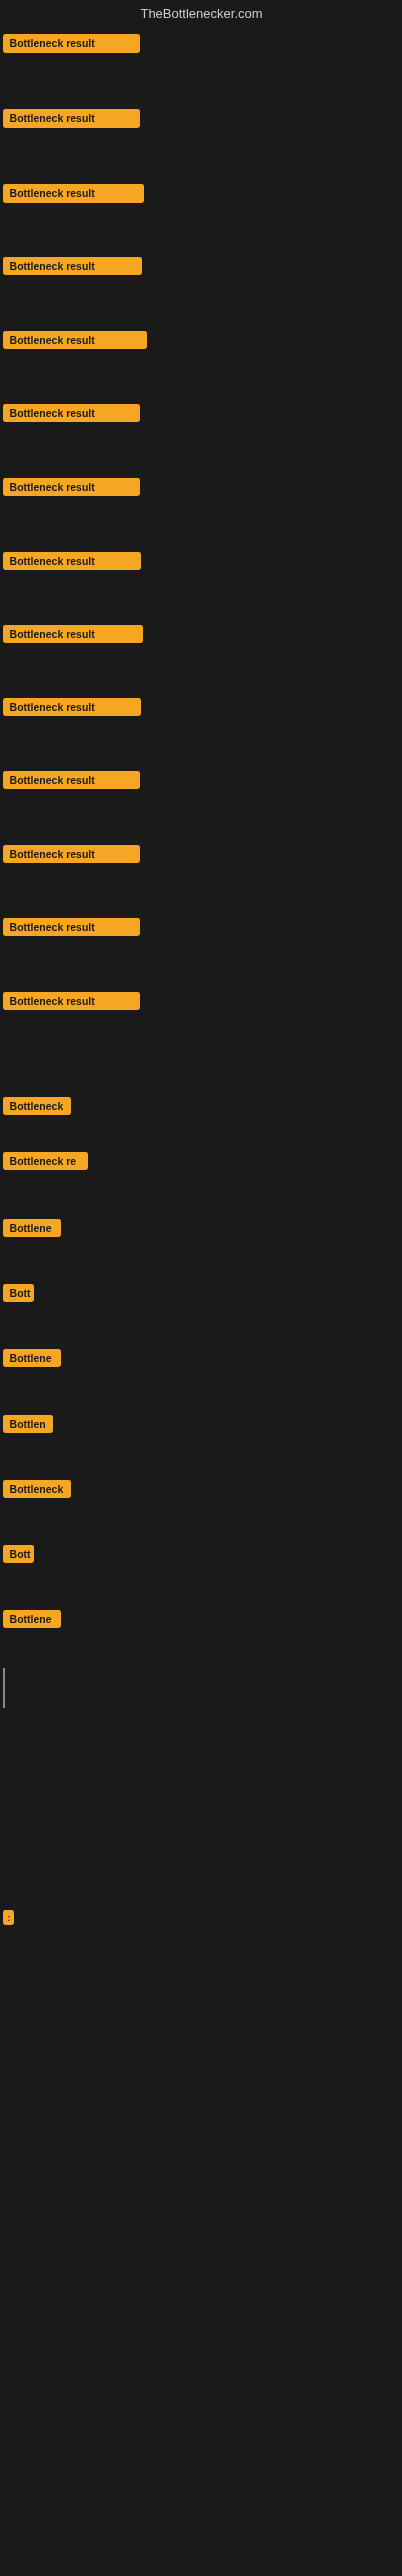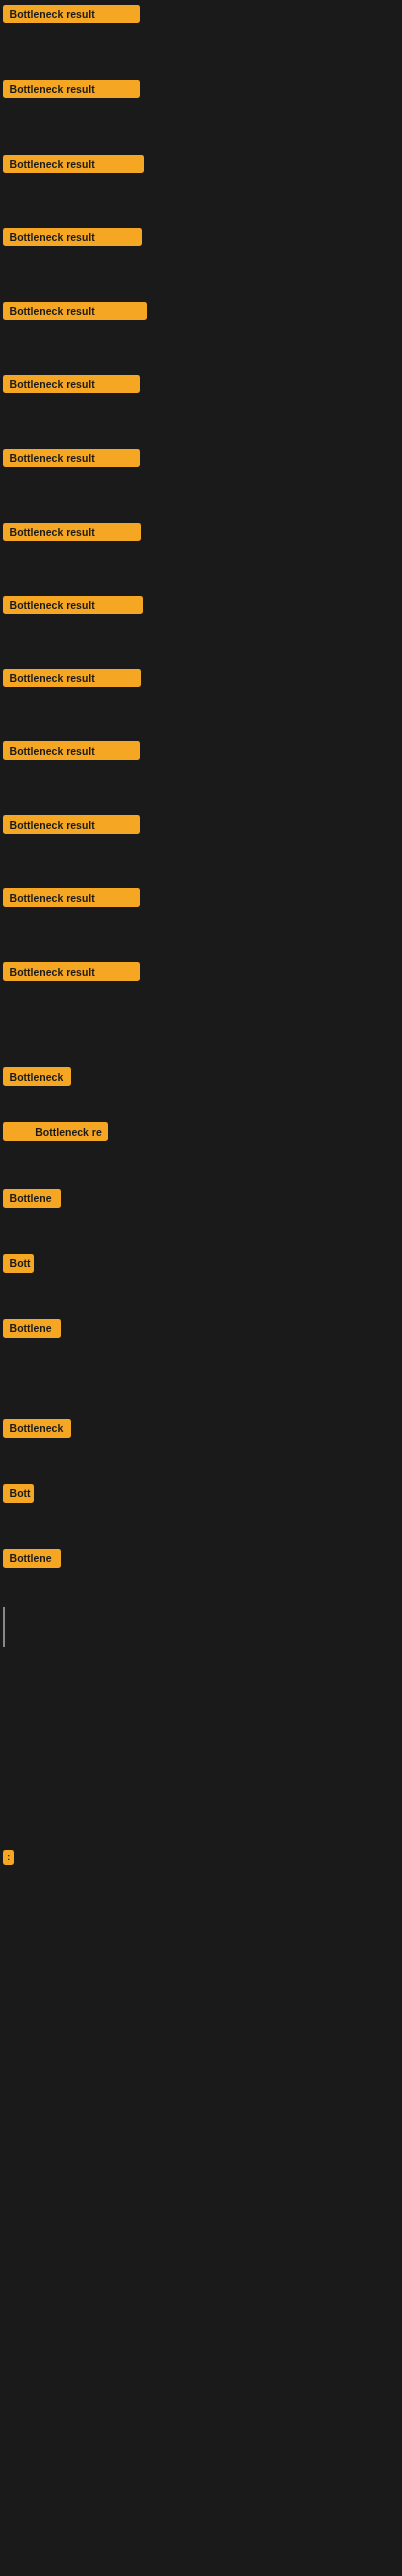--- a/index.html
+++ b/index.html
@@ -24,20 +24,23 @@
       border-radius: 2.4px;
       white-space: nowrap;
       overflow: hidden;
     }
   </style>
 </head>
 <body>
 
 <div style="width:403px; min-height:2576px; background:#1a1a1a; position:relative;">
 
+  <div style="text-align:center; color:#cccccc; font-size:13px; padding:6.4px 0 8px 0; font-weight:normal;">
+    <span>TheBottlenecker.com</span>
+  </div>
 
   <div style="margin:4.8px 0 4.8px 3.2px;">
     <span class="bottleneck-badge" style="width:137px; display:inline-block;">
       <span>Bottleneck result</span>
     </span>
   </div>
 
   <div style="height:44px;"></div>
 
   <div style="margin:4.8px 0 4.8px 3.2px;">
@@ -149,21 +152,21 @@
 
   <div style="margin:4.8px 0 4.8px 3.2px;">
     <span class="bottleneck-badge" style="width:68px; display:inline-block; overflow:hidden;">
       <span>Bottleneck</span>
     </span>
   </div>
 
   <div style="height:24px;"></div>
 
   <div style="margin:4.8px 0 4.8px 3.2px;">
-    <span class="bottleneck-badge" style="width:105px; display:inline-block; overflow:hidden;text-align:right;">
+    <span class="bottleneck-badge" style="width:85px; display:inline-block; overflow:hidden;">
       <span>Bottleneck re</span>
     </span>
   </div>
 
   <div style="height:36px;"></div>
 
   <div style="margin:4.8px 0 4.8px 3.2px;">
     <span class="bottleneck-badge" style="width:58px; display:inline-block; overflow:hidden;">
       <span>Bottlene</span>
     </span>
@@ -180,20 +183,25 @@
   <div style="height:34px;"></div>
 
   <div style="margin:4.8px 0 4.8px 3.2px;">
     <span class="bottleneck-badge" style="width:58px; display:inline-block; overflow:hidden;">
       <span>Bottlene</span>
     </span>
   </div>
 
   <div style="height:35px;"></div>
 
+  <div style="margin:4.8px 0 4.8px 3.2px;">
+    <span class="bottleneck-badge" style="width:50px; display:inline-block; overflow:hidden;">
+      <span>Bottlen</span>
+    </span>
+  </div>
 
   <div style="height:34px;"></div>
 
   <div style="margin:4.8px 0 4.8px 3.2px;">
     <span class="bottleneck-badge" style="width:68px; display:inline-block; overflow:hidden;">
       <span>Bottleneck</span>
     </span>
   </div>
 
   <div style="height:34px;"></div>

